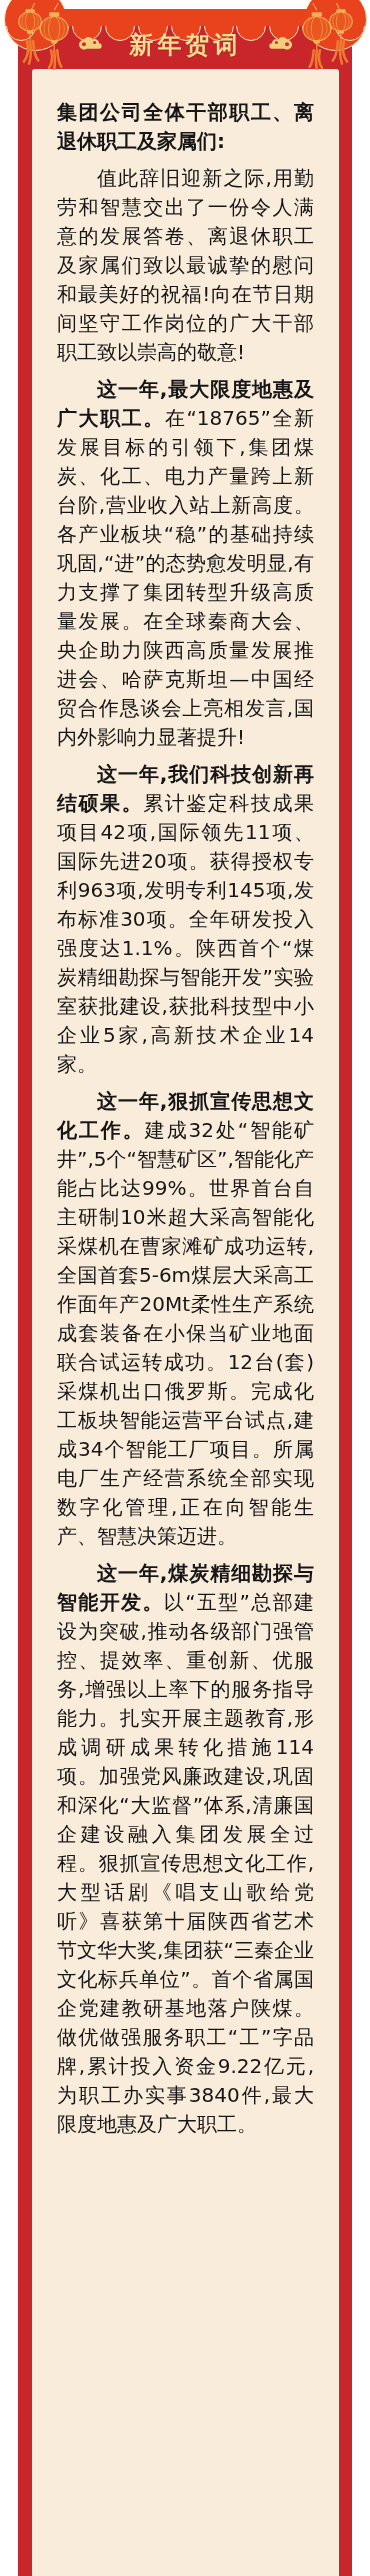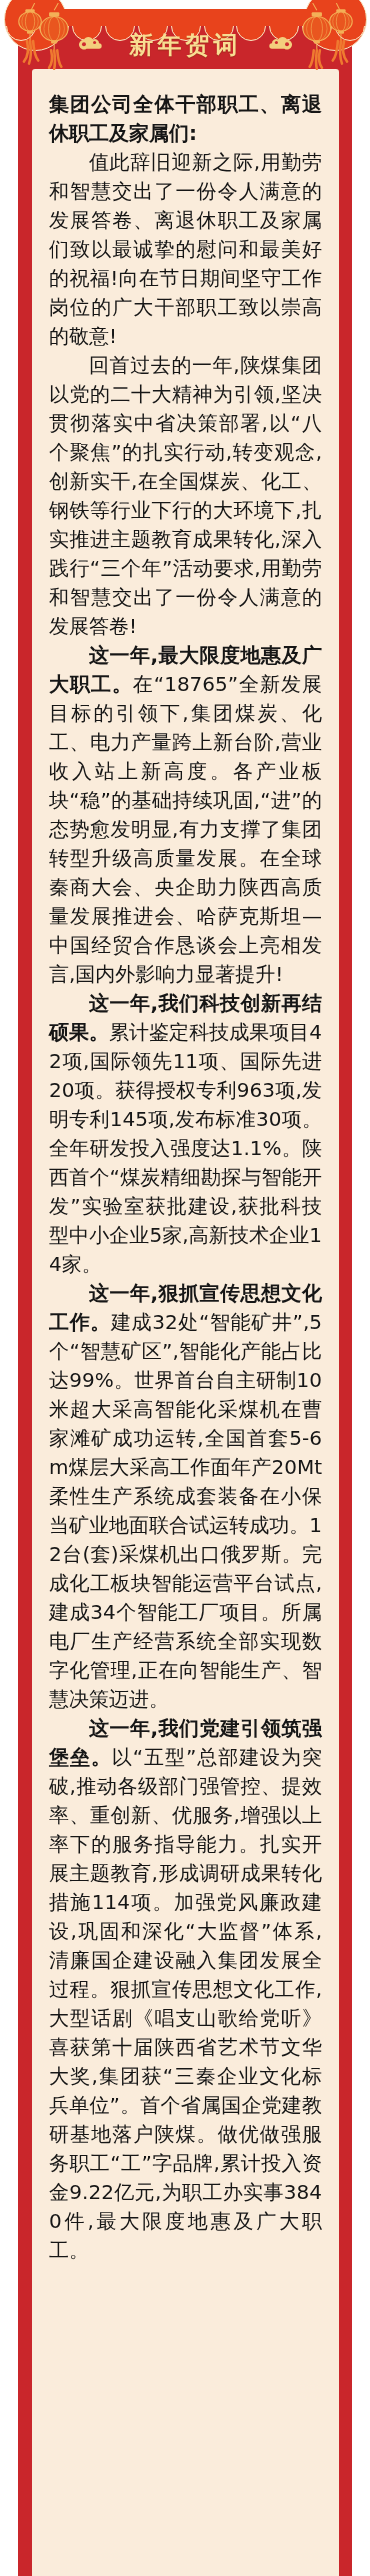--- a/index.html
+++ b/index.html
@@ -47,21 +47,21 @@
   .lanterns{position:absolute;top:3.1px;width:77px;height:72px;z-index:6;}
   .lanterns.left{left:9.3px;}
   .lanterns.right{right:9.3px;transform:scaleX(-1);}
   
   .letter-card{
     position:absolute;left:32px;top:69px;width:307px;height:3907px;
     background:#faecdb;border-radius:3.1px;z-index:4;
     box-sizing:border-box;padding:20.6px 17px 0 17px;overflow:hidden;
   }
   .para{
-    margin:0;font-size:20px;line-height:29px;color:#161616;
+    margin:8px;font-size:20px;line-height:29px;color:#161616;
     text-align:justify;text-justify:inter-ideograph;word-break:break-all;
   }
   .salutation{font-weight:700;}
   .indent{text-indent:2em;}
   .para strong{font-weight:700;}
 </style>
 </head>
 <body>
 
 <div class="poster"></div>
@@ -144,21 +144,20 @@
     <path d="M18 10 a11 11 0 1 0 6 20 h28 a6 6 0 0 0 0 -12 a9 9 0 0 0 -14 -8 a11 11 0 0 0 -20 0z" fill="#f3cf7d"></path>
     <circle cx="18" cy="20" r="4.5" fill="#cf2b2f"></circle>
     <circle cx="42" cy="16" r="3.5" fill="#cf2b2f"></circle>
   </svg>
 </div>
 
 <div class="letter-card">
   <p class="para salutation">集团公司全体干部职工、离退休职工及家属们:</p>
   <div id="paragraphs">
       <p class="para indent">值此辞旧迎新之际,用勤劳和智慧交出了一份令人满意的发展答卷、离退休职工及家属们致以最诚挚的慰问和最美好的祝福!向在节日期间坚守工作岗位的广大干部职工致以崇高的敬意!</p>
-      <p class="para indent">回首过去的一年,陕煤集团以党的二十大精神为引领,坚决贯彻落实中省决策部署,以“八个聚焦”的扎实行动,转变观念,创新实干,在全国煤炭、化工、钢铁等行业下行的大环境下,扎实推进主题教育成果转化,深入践行“三个年”活动要求,用勤劳和智慧交出了一份令人满意的发展答卷!</p>
       <p class="para indent"><strong>这一年,最大限度地惠及广大职工。</strong>在“18765”全新发展目标的引领下,集团煤炭、化工、电力产量跨上新台阶,营业收入站上新高度。各产业板块“稳”的基础持续巩固,“进”的态势愈发明显,有力支撑了集团转型升级高质量发展。在全球秦商大会、央企助力陕西高质量发展推进会、哈萨克斯坦—中国经贸合作恳谈会上亮相发言,国内外影响力显著提升!</p>
       <p class="para indent"><strong>这一年,我们科技创新再结硕果。</strong>累计鉴定科技成果项目42项,国际领先11项、国际先进20项。获得授权专利963项,发明专利145项,发布标准30项。全年研发投入强度达1.1%。陕西首个“煤炭精细勘探与智能开发”实验室获批建设,获批科技型中小企业5家,高新技术企业14家。</p>
       <p class="para indent"><strong>这一年,狠抓宣传思想文化工作。</strong>建成32处“智能矿井”,5个“智慧矿区”,智能化产能占比达99%。世界首台自主研制10米超大采高智能化采煤机在曹家滩矿成功运转,全国首套5-6m煤层大采高工作面年产20Mt柔性生产系统成套装备在小保当矿业地面联合试运转成功。12台(套)采煤机出口俄罗斯。完成化工板块智能运营平台试点,建成34个智能工厂项目。所属电厂生产经营系统全部实现数字化管理,正在向智能生产、智慧决策迈进。</p>
-      <p class="para indent"><strong>这一年,我们党建引领筑强堡垒。</strong>以“五型”总部建设为突破,推动各级部门强管控、提效率、重创新、优服务,增强以上率下的服务指导能力。扎实开展主题教育,形成调研成果转化措施114项。加强党风廉政建设,巩固和深化“大监督”体系,清廉国企建设融入集团发展全过程。狠抓宣传思想文化工作,大型话剧《唱支山歌给党听》喜获第十届陕西省艺术节文华大奖,集团获“三秦企业文化标兵单位”。首个省属国企党建教研基地落户陕煤。做优做强服务职工“工”字品牌,累计投入资金9.22亿元,为职工办实事3840件,最大限度地惠及广大职工。</p>
+      <p class="para indent"><strong>这一年,煤炭精细勘探与智能开发。</strong>以“五型”总部建设为突破,推动各级部门强管控、提效率、重创新、优服务,增强以上率下的服务指导能力。扎实开展主题教育,形成调研成果转化措施114项。加强党风廉政建设,巩固和深化“大监督”体系,清廉国企建设融入集团发展全过程。狠抓宣传思想文化工作,大型话剧《唱支山歌给党听》喜获第十届陕西省艺术节文华大奖,集团获“三秦企业文化标兵单位”。首个省属国企党建教研基地落户陕煤。做优做强服务职工“工”字品牌,累计投入资金9.22亿元,为职工办实事3840件,最大限度地惠及广大职工。</p>
     </div>
 
 </div>
 
 
 </body></html>

